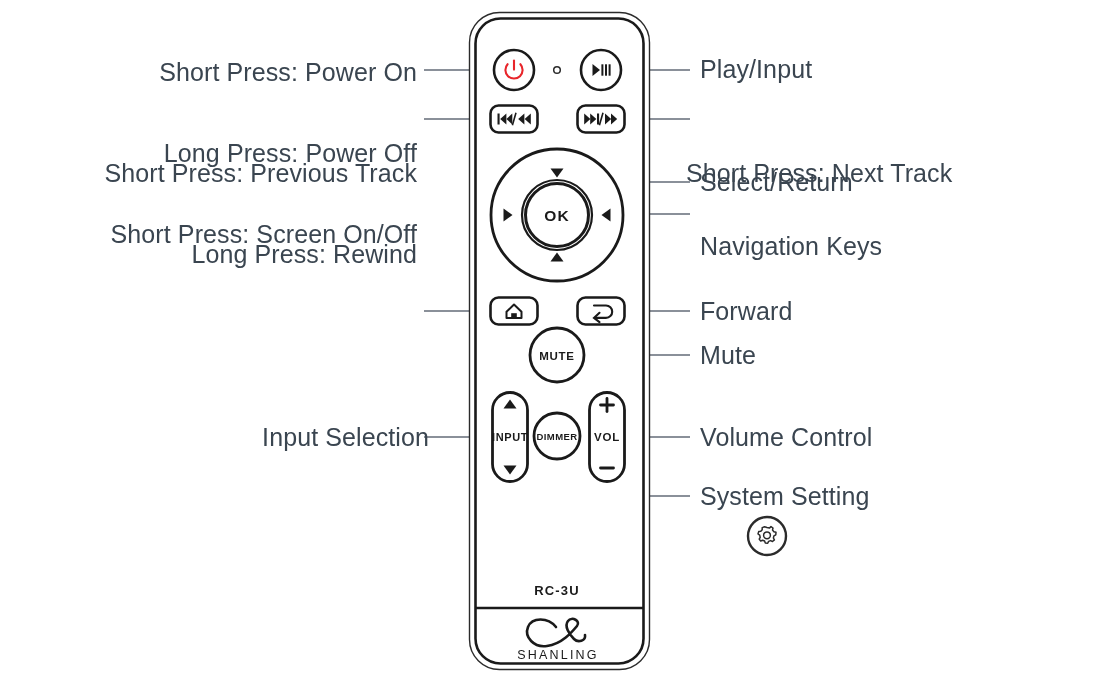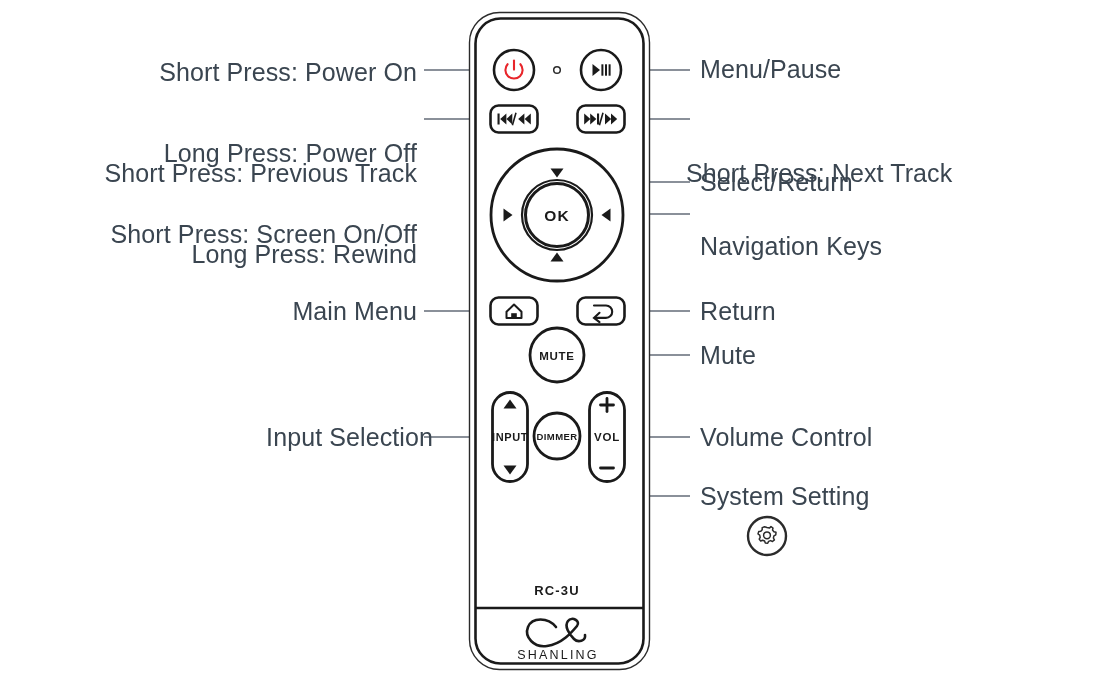--- a/index.html
+++ b/index.html
@@ -188,35 +188,34 @@
     <div>Short Press: Power On</div>
     <div>Long Press: Power Off</div>
     <div>Short Press: Screen On/Off</div>
   </div>
 
   <div class="callout left" style="left:0; top:106px; width:417px;">
     <div>Short Press: Previous Track</div>
     <div>Long Press: Rewind</div>
   </div>
 
-  <div class="callout left" style="left:0; top:298px; width:417px;">Main Menu</div>
-
-  <div class="callout left" style="left:16px; top:424px; width:417px;">Input Selection</div>
-
-  <div class="callout right" style="left:700px; top:56px; width:400px;">Menu/Pause</div>
+
+  <div class="callout left" style="left:0; top:424px; width:417px;padding-left:12px;">Input Selection</div>
+
+  <div class="callout right" style="left:700px; top:56px; width:400px;">Play/Input</div>
 
   <div class="callout right" style="left:686px; top:106px; width:400px;">
     <div>Short Press: Next Track</div>
   </div>
 
   <div class="callout right" style="left:700px; top:169px; width:400px;">Select/Return</div>
 
   <div class="callout right" style="left:700px; top:201px; width:400px;margin-top:32px;">Navigation Keys</div>
 
-  <div class="callout right" style="left:700px; top:298px; width:400px;">Return</div>
+  <div class="callout right" style="left:700px; top:298px; width:400px;">Forward</div>
 
   <div class="callout right" style="left:700px; top:342px; width:400px;">Mute</div>
 
   <div class="callout right" style="left:700px; top:424px; width:400px;">Volume Control</div>
 
   <div class="callout right" style="left:700px; top:483px; width:400px;">System Setting</div>
 
 </div>
 
 </body></html>

